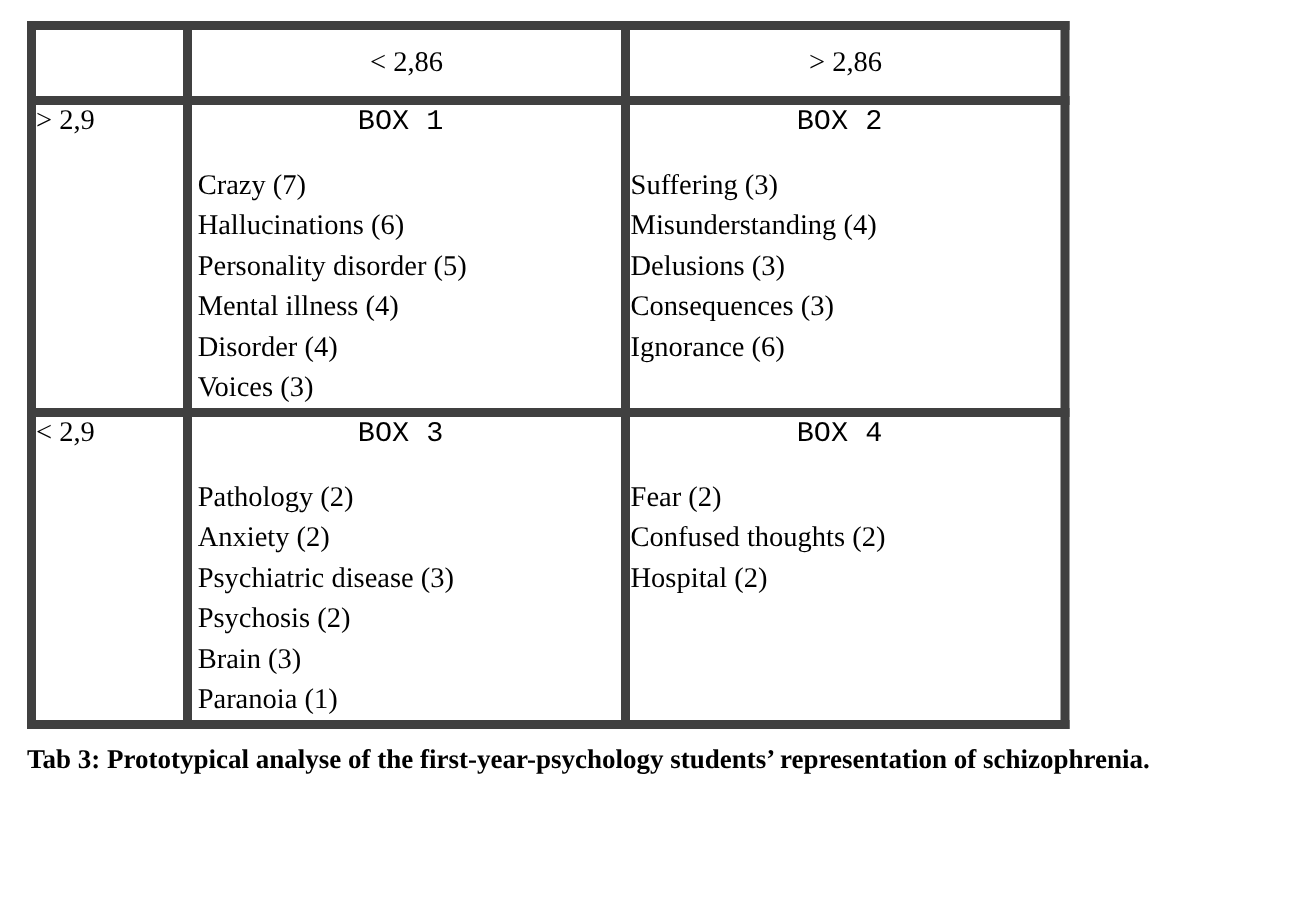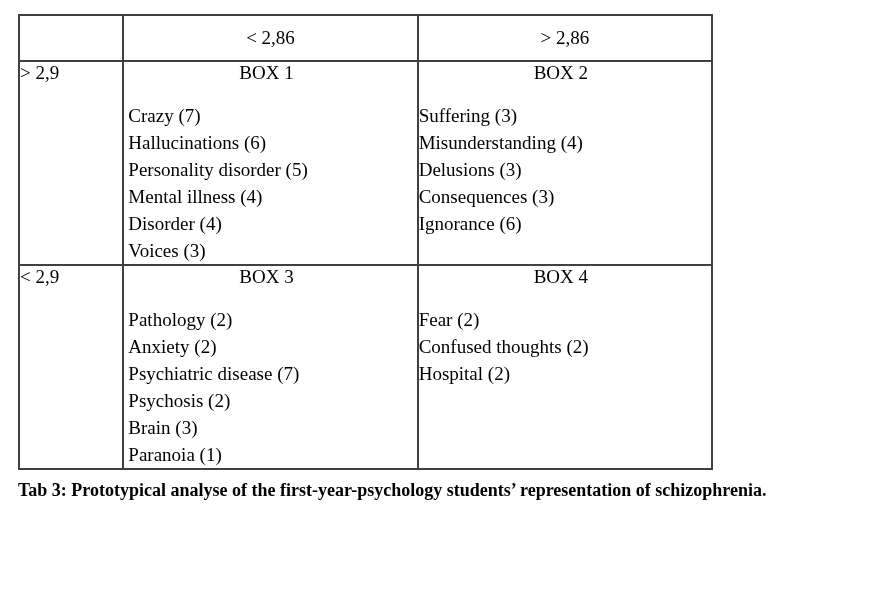--- a/index.html
+++ b/index.html
@@ -21,21 +21,21 @@
     box-sizing: border-box;
     padding: 14px 18px 0 18px;
   }
   table.proto-table {
     border-collapse: collapse;
     table-layout: fixed;
     width: 695px;
     margin: 0;
   }
   table.proto-table td {
-    border: 2px solid #404040;
+    border: 6px solid #404040;
     vertical-align: top;
     padding: 0;
   }
   .col-row-label { width: 100px; }
   .col-box      { width: 282px; }
 
   
   .hdr-cell {
     height: 44px;
     text-align: center;
@@ -54,20 +54,21 @@
 
   
   .box-cell {
     padding: 10px 0 10px 8px;
   }
   .box-title {
     text-align: center;
     font-size: 19px;
     margin: 0 0 18px 0;
     padding-right: 8px;
+    font-family: Liberation Mono, monospace;
   }
   .item-list {
     list-style: none;
     margin: 0;
     padding: 0;
   }
   .item-list li {
     font-size: 19px;
     line-height: 27px;
     white-space: nowrap;
@@ -126,21 +127,21 @@
         </td>
       </tr>
 
       <tr>
         <td class="row-label">&lt; 2,9</td>
         <td class="box-cell box-3">
           <div class="box-title">BOX 3</div>
           <ul class="item-list">
             <li>Pathology (2)</li>
             <li>Anxiety (2)</li>
-            <li>Psychiatric disease (7)</li>
+            <li>Psychiatric disease (3)</li>
             <li>Psychosis (2)</li>
             <li>Brain (3)</li>
             <li>Paranoia (1)</li>
           </ul>
         </td>
         <td class="box-cell box-4">
           <div class="box-title">BOX 4</div>
           <ul class="item-list">
             <li>Fear (2)</li>
             <li>Confused thoughts (2)</li>

